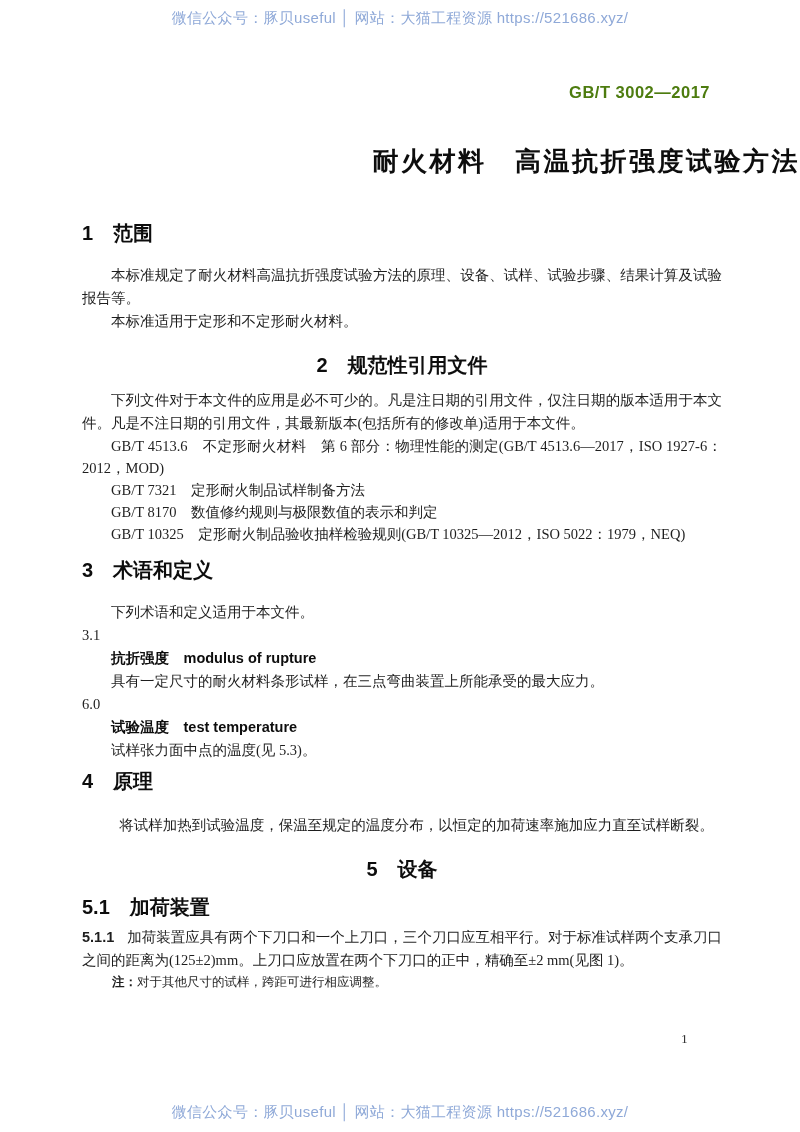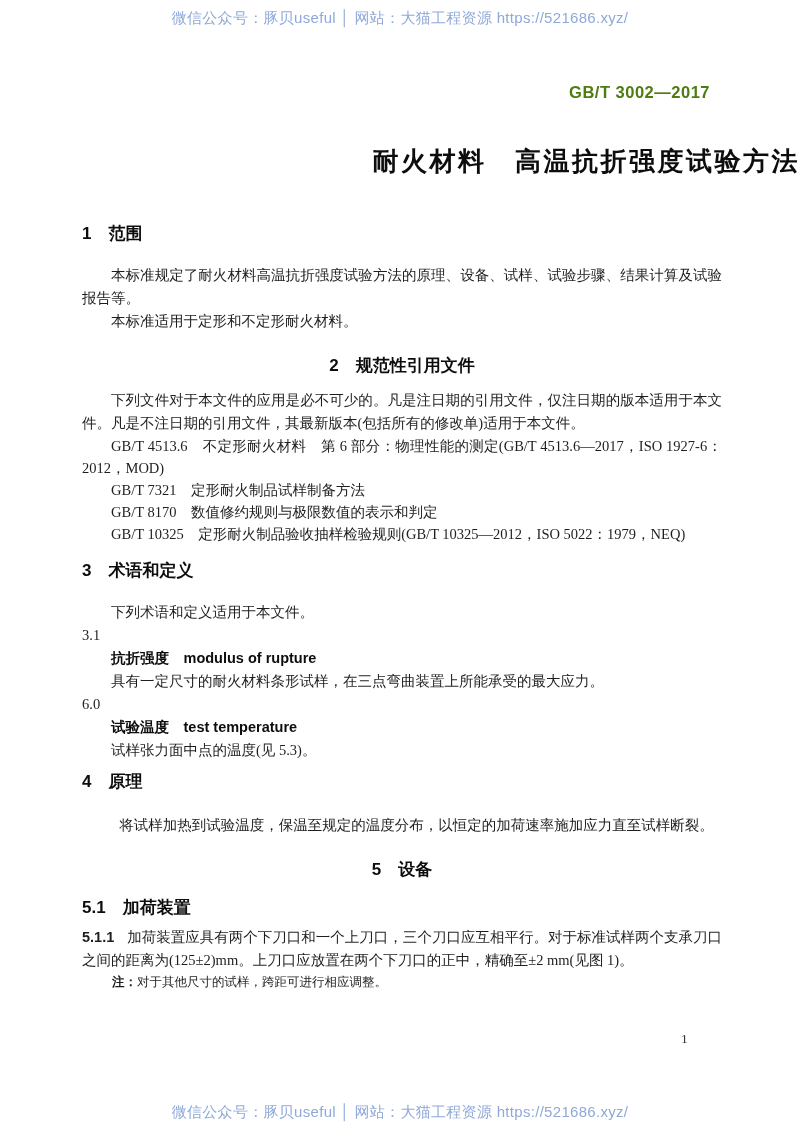--- a/index.html
+++ b/index.html
@@ -51,21 +51,21 @@
     left: 82px;
     width: 640px;
     font-size: 14.5px;
     line-height: 23px;
     text-align: justify;
   }
   .content p { margin: 0; }
   .sec-heading {
     font-family: "Liberation Sans", "DejaVu Sans", sans-serif;
     font-weight: bold;
-    font-size: 17px;
+    font-size: 20px;
     line-height: 23px;
     margin: 0;
     color: #0d0d0d;
     text-align: left;
   }
   .indent { text-indent: 2em; }
   .mt19 { margin-top: 19px !important; }
   .mt21 { margin-top: 21px !important; text-align: center; }
   .mt12 { margin-top: 12px !important; }
   .mt14 { margin-top: 14px !important; }

